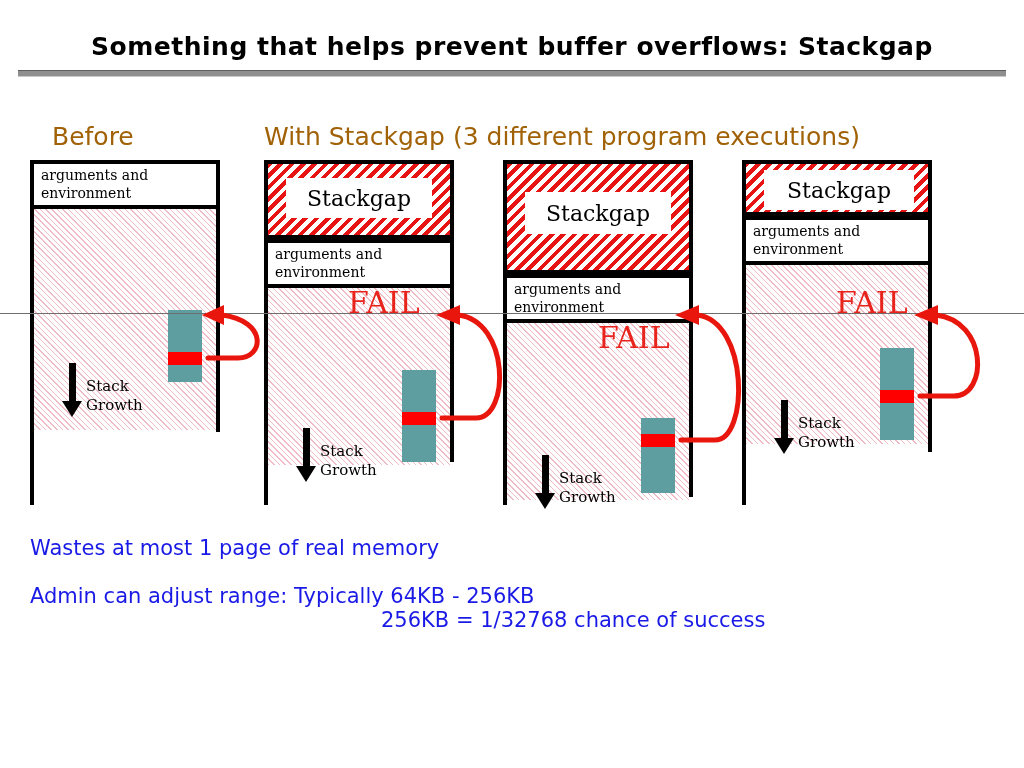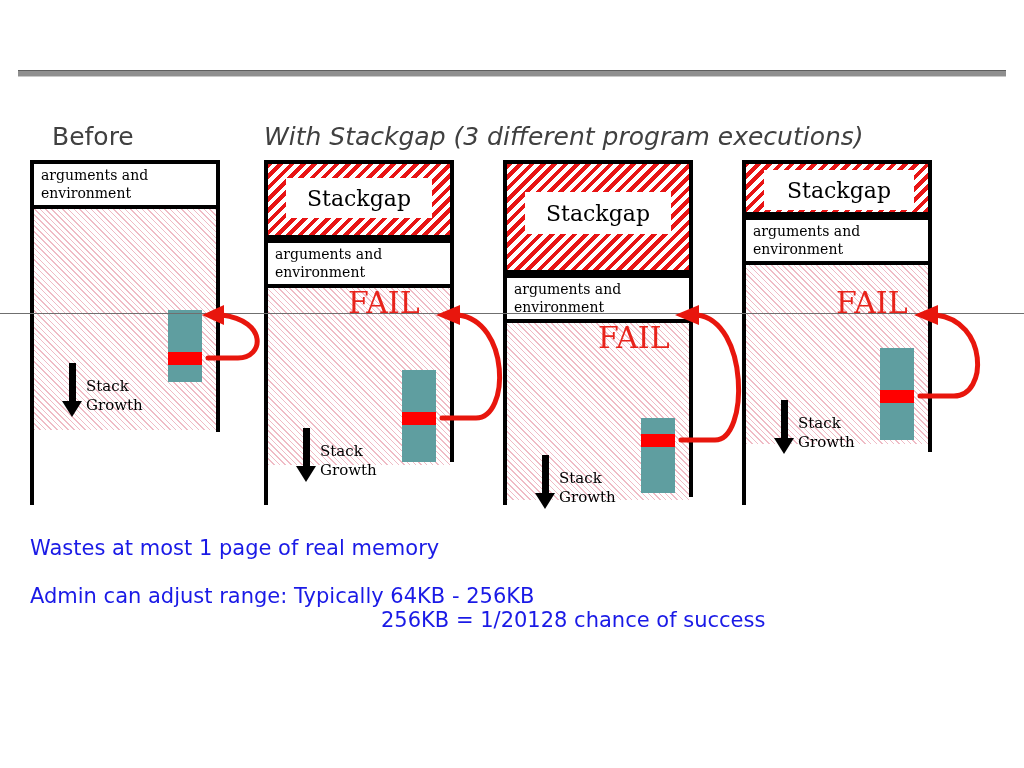--- a/index.html
+++ b/index.html
@@ -15,25 +15,25 @@
     font-family:"DejaVu Sans",sans-serif;font-weight:bold;font-size:25px;
     color:#000000;letter-spacing:0.5px;
   }
   .title-rule{
     position:absolute;left:18px;top:70px;width:988px;height:5px;
     background:#8f8f8f;border-top:1px solid #5e5e5e;border-bottom:1px solid #c9c9c9;
   }
 
   
   .heading{
-    position:absolute;color:#404040;font-family:"DejaVu Sans",sans-serif;
+    position:absolute;color:#a16207;font-family:"DejaVu Sans",sans-serif;
     font-size:25px;font-weight:normal;white-space:nowrap;
   }
   #h-before{left:52px;top:122px;}
-  #h-with{left:264px;top:122px;font-style:italic;}
+  #h-with{left:264px;top:122px;}
 
   
   .col{position:absolute;}
   .frame-left,.frame-right{position:absolute;width:4px;background:#000000;}
   .hline{position:absolute;height:4px;background:#000000;}
 
   
   .mem{
     position:absolute;
     background-color:#ffffff;
@@ -103,20 +103,21 @@
     white-space:nowrap;
   }
   .blue{color:#1a1ae6;}
   .black{color:#000000;}
 </style>
 </head>
 <body>
 
 <div id="slide">
 
+  <div class="title">Something that helps prevent buffer overflows: Stackgap</div>
   <div class="title-rule"></div>
 
   <div class="heading" id="h-before">Before</div>
   <div class="heading" id="h-with">With Stackgap  (3 different program executions)</div>
 
   <div class="col">
 
     <div class="mem" style="left:34px;top:208px;width:182px;height:222px;"></div>
 
     <div class="argbox" style="left:34px;top:164px;width:182px;height:44px;">
@@ -244,15 +245,15 @@
     <polygon points="36,10 12,20 36,30" fill="#e8160d"></polygon>
   </svg>
 
   <svg class="loop" style="left:902px;top:295px;" width="110" height="120" viewBox="0 0 110 120">
     <path d="M 18 101 L 52 101 C 86 101 86 26 34 20" fill="none" stroke="#e8160d" stroke-width="5" stroke-linecap="round"></path>
     <polygon points="36,10 12,20 36,30" fill="#e8160d"></polygon>
   </svg>
 
   <div class="btext blue" style="left:30px;top:536px;">Wastes at most 1 page of real memory</div>
   <div class="btext blue" style="left:30px;top:584px;">Admin can adjust range:   Typically 64KB - 256KB</div>
-  <div class="btext blue" style="left:381px;top:608px;">256KB = 1/20128 chance of success</div>
+  <div class="btext blue" style="left:381px;top:608px;">256KB = 1/32768 chance of success</div>
 
 </div>
 
 </body></html>

